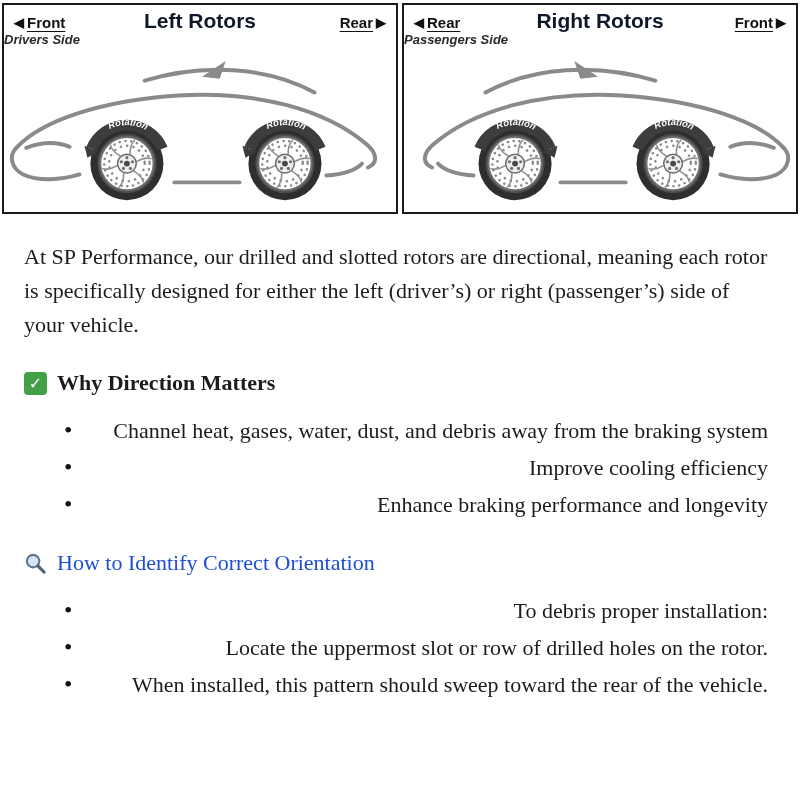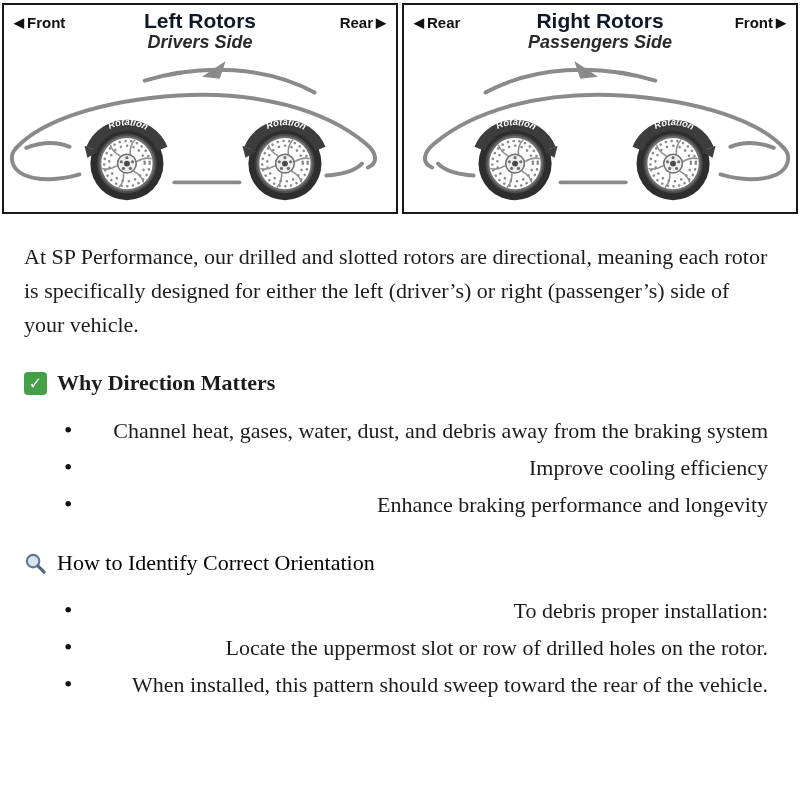--- a/index.html
+++ b/index.html
@@ -6,32 +6,32 @@
   html,body { width:800px; height:800px; background:#ffffff; overflow:hidden; }
   body { font-family:"Liberation Serif", serif; color:#1c1c1c; }
 
   
   .diagram { display:flex; gap:4px; padding:3px 2px 0 2px; }
   .panel { flex:1; border:2px solid #1a1a1a; background:#fff; height:211px; position:relative; overflow:hidden; }
   .panel-header { position:relative; height:46px; padding-top:5px; }
   .dir-label { position:absolute; top:9px; font-family:"Liberation Sans",sans-serif; font-weight:bold; font-size:15px; color:#111; display:flex; align-items:center; gap:3px; }
   .dir-left { left:10px; } .dir-right { right:10px; }
   .arrow-glyph { font-size:13px; line-height:1; }
-  .dir-text { text-underline-offset:3px; }
+  .dir-text { text-decoration:underline; text-underline-offset:3px; }
   .panel-title { text-align:center; font-family:"Liberation Sans",sans-serif; font-weight:bold; font-size:21px; line-height:1.05; color:#0f172a; }
-  .panel-subtitle { text-align:center; font-family:"Liberation Sans",sans-serif; font-weight:bold; font-style:italic; font-size:18px; color:#2a2a2a; }
+  .panel-subtitle { font-family:"Liberation Sans",sans-serif; font-weight:bold; font-style:italic; font-size:13px; color:#2a2a2a; }
   .car-svg { display:block; width:100%; height:160px; }
   .rot-text { font-family:"Liberation Sans",sans-serif; font-style:italic; font-weight:bold; font-size:9.5px; fill:#ffffff; }
 
   
   .article { padding:10px 32px 0 24px; }
   .article p { font-size:22px; line-height:34px; margin:16px 0; }
   .heading { font-size:22px; margin:28px 0 18px; display:flex; align-items:center; gap:10px; }
   .heading-bold { font-weight:bold; }
-  .heading-reg { font-weight:normal; color:#000000; }
+  .heading-reg { font-weight:normal; color:#1d4ed8; }
   .check-icon { width:23px; height:23px; background:#43a047; border-radius:4px; color:#fff; font-size:16px; font-weight:bold; display:inline-flex; align-items:center; justify-content:center; font-family:"DejaVu Sans",sans-serif; flex:0 0 auto; }
   .mag-icon { width:23px; height:23px; flex:0 0 auto; }
   ul { list-style:none; margin:12px 0 20px 0; }
   li { position:relative; padding-left:23px; margin-left:40px; font-size:22px; line-height:34px; margin-bottom:3px;text-align:right; }
   li::before { content:"•"; position:absolute; left:0; top:-1px; font-size:24px; color:#111; }
 </style>
 </head>
 <body>
 
 <div class="page">

